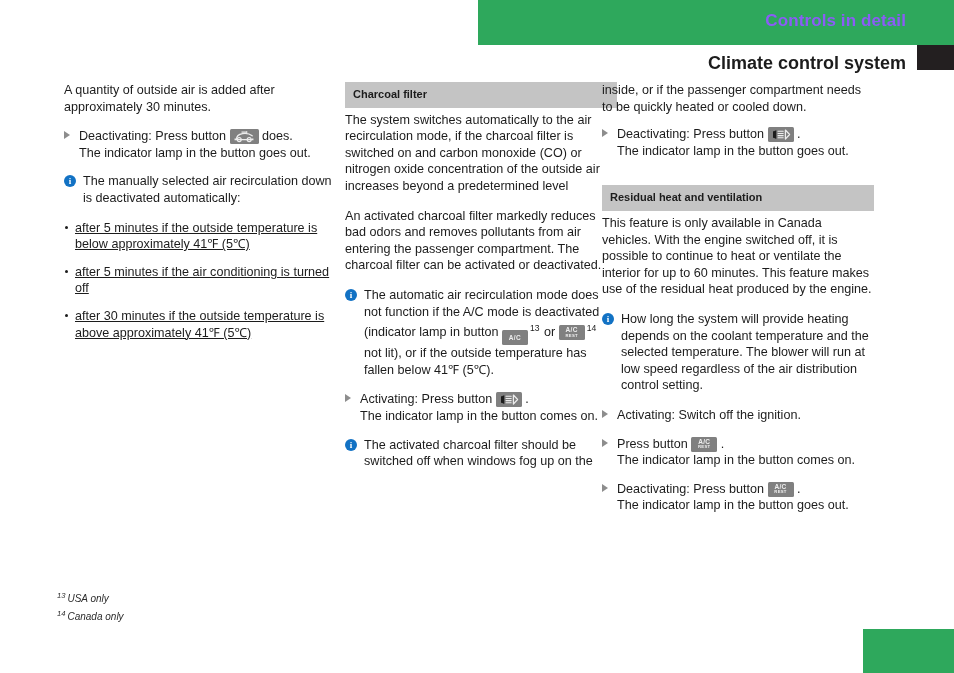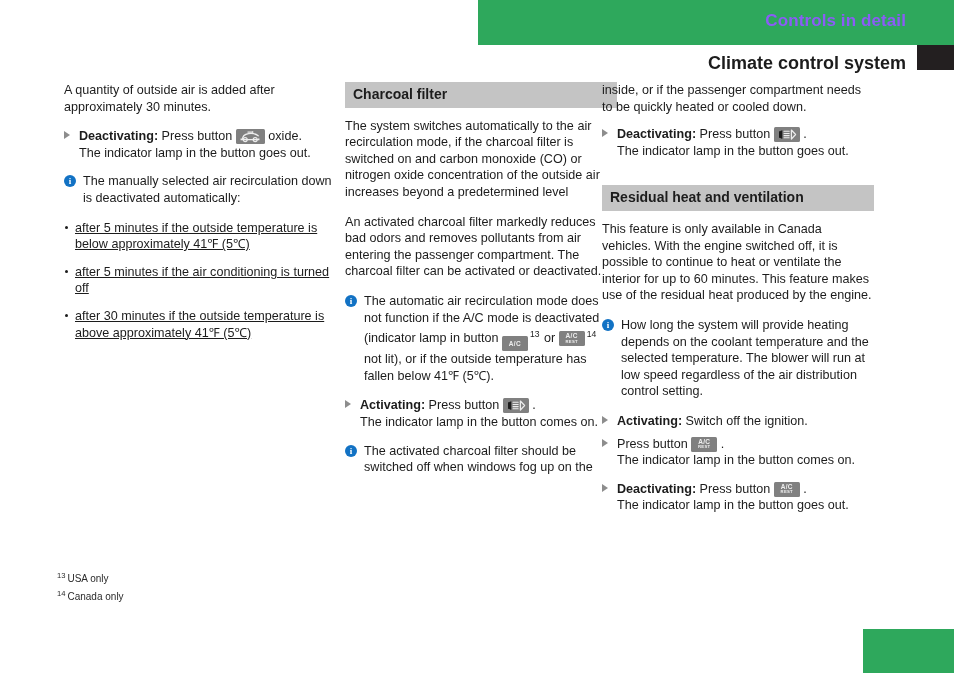--- a/index.html
+++ b/index.html
@@ -37,40 +37,40 @@
   .col-1{left:64px;}
   .col-2{left:345px;width:272px;}
   .col-3{left:602px;width:272px;}
 
   p{margin:0 0 13px 0;}
   p.tight{margin-bottom:11px;}
 
   
   .section-head{
     background:#c4c4c4;
-    font-size:14px;font-weight:bold;color:#1c1c1c;
+    font-size:11px;font-weight:bold;color:#1c1c1c;
     padding:4px 0 5px 8px;
-    margin:0 0 10px 0;
+    margin:0 0 4px 0;
     width:100%;
     box-sizing:border-box;
   }
   .section-head.sp{margin-top:5px;}
 
   
   .step{
     position:relative;padding-left:15px;margin:0 0 12px 0;
   }
   .step .arw{
     position:absolute;left:0;top:3px;
     width:0;height:0;
     border-left:6px solid #8d8d8d;
     border-top:4.5px solid transparent;
     border-bottom:4.5px solid transparent;
   }
-  .step b{font-weight:bold;}
+  .step b{font-weight:normal;}
 
   
   .note{
     position:relative;padding-left:19px;margin:0 0 13px 0;
   }
   .note .ico{
     position:absolute;left:0;top:2px;
     width:12px;height:12px;border-radius:50%;
     background:#1272c4;
     color:#fff;font-size:9px;font-weight:bold;
@@ -118,22 +118,22 @@
   .btn-recirc{width:29px;height:15px;vertical-align:-4px;}
   .btn-filter{width:26px;height:15px;vertical-align:-4px;}
   .btn svg{display:block;}
 
   .sup{
     font-size:8.6px;vertical-align:5px;margin-left:2px;margin-right:1px;
   }
 
   
   .footnotes{
-    position:absolute;left:57px;top:568px;
-    font-size:10px;line-height:15px;color:#2b2b2b;
+    position:absolute;left:57px;top:588px;
+    font-size:10px;line-height:15px;color:#2b2b2b;font-style:italic;
   }
   .footnotes .fn-num{font-size:7.6px;vertical-align:3.5px;margin-right:2px;}
 
   
   .page-num-box{
     position:absolute;right:0;bottom:0;width:91px;height:44px;
     background:#2ea85c;
   }
   .page-num{
     position:absolute;left:24px;top:11px;
@@ -160,21 +160,21 @@
         <svg width="29" height="15" viewBox="0 0 29 15">
           <g fill="none" stroke="#ededed" stroke-width="1.3" stroke-linecap="round">
             <path d="M6.5 10.2 C6.5 7.4 9 5.2 12.5 4.6 C16.5 4.0 20 5.0 22.2 6.8"></path>
             <path d="M5.2 9.8 L5.2 10.6 L22.8 10.6 L22.8 9.8"></path>
           </g>
           <circle cx="9.2" cy="10.6" r="2.0" fill="none" stroke="#ededed" stroke-width="1.2"></circle>
           <circle cx="19.2" cy="10.6" r="2.0" fill="none" stroke="#ededed" stroke-width="1.2"></circle>
           <path d="M11.5 3.1 L16.8 3.1" stroke="#ededed" stroke-width="1.2" fill="none"></path>
           <path d="M16.2 1.9 L17.9 3.1 L16.2 4.3 Z" fill="#ededed"></path>
         </svg>
-      </span><span> oxide.</span><br>
+      </span><span> does.</span><br>
       <span>The indicator lamp in the button goes out.</span>
     </div>
 
     <div class="note">
       <span class="ico">i</span>
       <span>The manually selected air recirculation down is deactivated automatically:</span>
     </div>
 
     <ul class="dots note-sub">
       <li>after 5 minutes if the outside temperature is below approximately 41℉ (5℃)</li>
@@ -241,21 +241,21 @@
 
     <div class="section-head sp" style="margin-top:26px">Residual heat and ventilation</div>
 
     <p>This feature is only available in Canada vehicles. With the engine switched off, it is possible to continue to heat or ventilate the interior for up to 60 minutes. This feature makes use of the residual heat produced by the engine.</p>
 
     <div class="note">
       <span class="ico">i</span>
       <span>How long the system will provide heating depends on the coolant temperature and the selected temperature. The blower will run at low speed regardless of the air distribution control setting.</span>
     </div>
 
-    <div class="step" style="margin-bottom:6px">
+    <div class="step" style="">
       <span class="arw"></span>
       <b>Activating:</b><span> Switch off the ignition.</span>
     </div>
 
     <div class="step">
       <span class="arw"></span>
       <span>Press button </span><span class="btn btn-acrest"><span class="l1">A/C</span><span class="l2">REST</span></span><span> .</span><br>
       <span>The indicator lamp in the button comes on.</span>
     </div>
 

